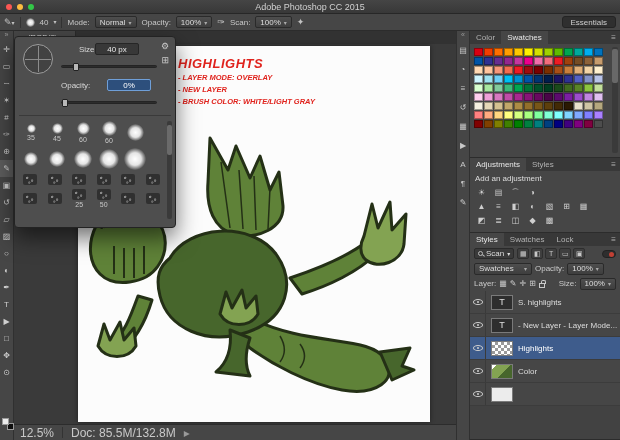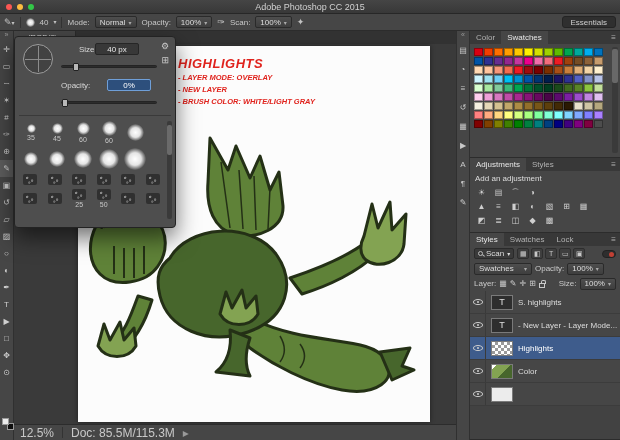--- a/index.html
+++ b/index.html
@@ -304,21 +304,21 @@
           <div class="canvas-title">HIGHLIGHTS</div>
           <div class="canvas-line">- LAYER MODE: OVERLAY</div>
           <div class="canvas-line">- NEW LAYER</div>
           <div class="canvas-line">- BRUSH COLOR: WHITE/LIGHT GRAY</div>
         </div>
       </div>
     </div>
     <div class="statusbar">
       <span>12.5%</span>
       <span class="vdiv"></span>
-      <span>Doc: 85.5M/115.3M</span>
+      <span>Doc: 85.5M/132.8M</span>
       <span class="chev">▸</span>
     </div>
   </div>
 
   <div class="brush-popup">
     <div class="angle-ctl"></div>
     <span class="bp-label" style="left:64px;top:8px">Size:</span>
     <span class="val-box" style="left:80px;top:6px;width:44px">40 px</span>
     <span class="bp-icon" style="right:6px;top:4px">⚙</span>
     <span class="bp-icon" style="right:6px;top:18px">⊞</span>

